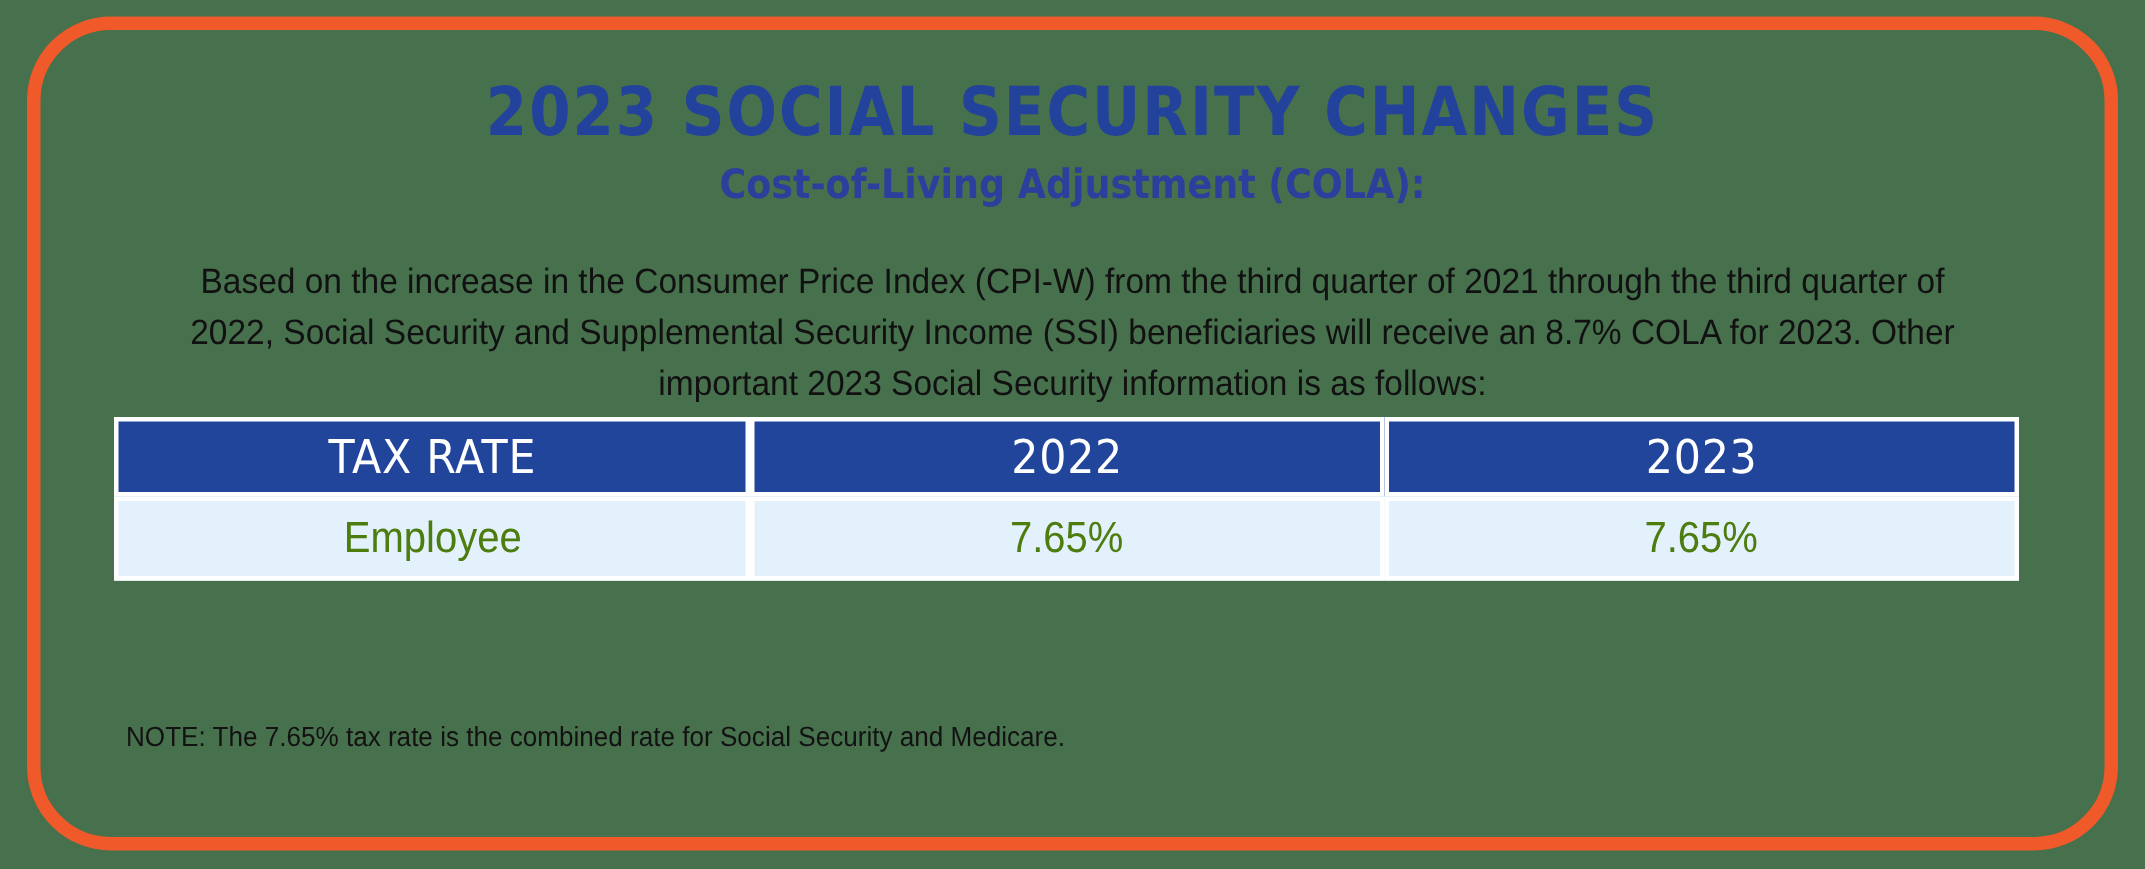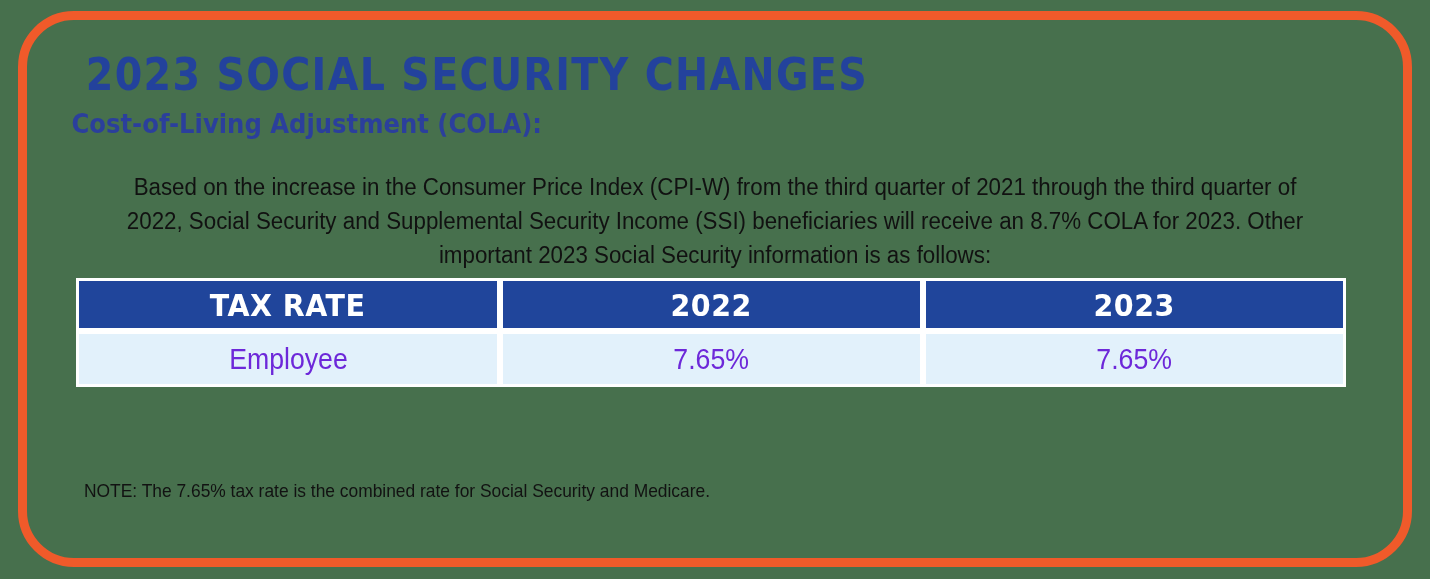--- a/index.html
+++ b/index.html
@@ -36,21 +36,21 @@
     width: 1430px;
     height: 579px;
     padding: 0;
   }
 
   #title-block {
     position: absolute;
     left: 0;
     top: 52px;
     width: 1430px;
-    text-align: left;
+    text-align: center;
   }
 
   #main-title {
     font-family: "DejaVu Sans", sans-serif;
     font-size: 45px;
     font-weight: bold;
     letter-spacing: 1.5px;
     color: #23429c;
     line-height: 1.04;
     transform: scaleX(0.88);
@@ -97,34 +97,34 @@
     border: 3px solid #ffffff;
     text-align: center;
     vertical-align: middle;
   }
 
   #rates-table thead th {
     background: #20459b;
     color: #ffffff;
     font-family: "DejaVu Sans", sans-serif;
     font-size: 31px;
-    font-weight: bold;
+    font-weight: normal;
     height: 53px;
     letter-spacing: 0.5px;
   }
 
   #rates-table thead th span,
   #rates-table tbody td span {
     display: inline-block;
     transform: scaleX(0.92);
   }
 
   #rates-table tbody td {
     background: #e2f1fb;
-    color: #6d28d9;
+    color: #4d7c0f;
     font-family: "Liberation Sans", sans-serif;
     font-size: 29px;
     height: 56px;
   }
 
   .col-label { width: 424px; }
   .col-year  { width: 423px; }
 
   #note-line {
     position: absolute;

